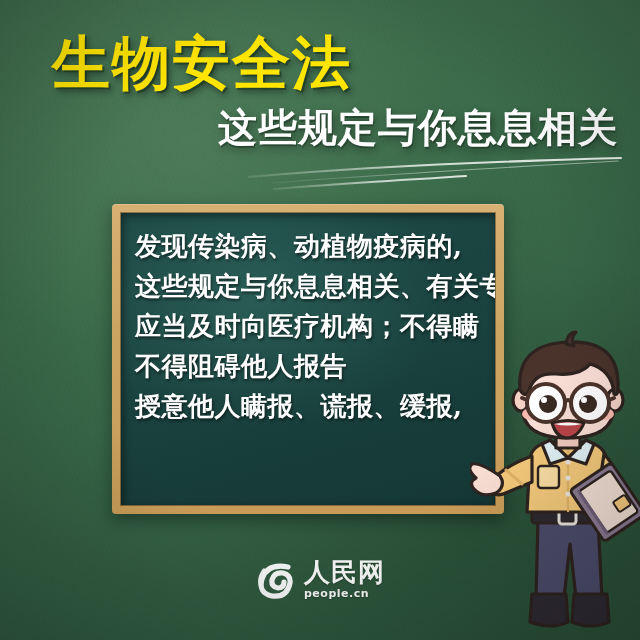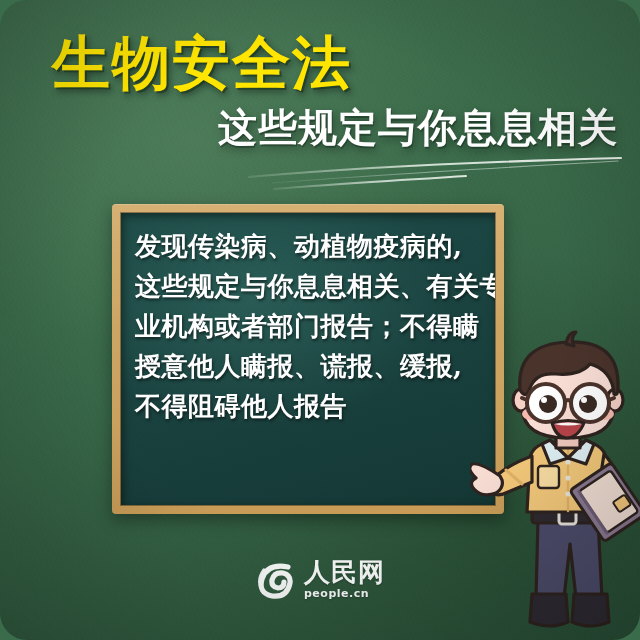--- a/index.html
+++ b/index.html
@@ -7,21 +7,20 @@
     width:640px;height:640px;overflow:hidden;
     font-family:"Liberation Serif","DejaVu Serif",serif;
     background:#3a6b4a;
   }
   #poster{
     position:relative;width:640px;height:640px;overflow:hidden;
     background:
       radial-gradient(ellipse 70% 55% at 30% 22%, rgba(90,135,100,.55) 0%, rgba(90,135,100,0) 62%),
       radial-gradient(ellipse 80% 60% at 78% 78%, rgba(30,62,40,.45) 0%, rgba(30,62,40,0) 65%),
       linear-gradient(160deg,#3f6e4d 0%,#3a6a49 38%,#335f43 70%,#2c543b 100%);
-    border-radius: 27px;
   }
   
   #noise{
     position:absolute;inset:0;pointer-events:none;opacity:.30;
     background-image:
       repeating-linear-gradient(27deg, rgba(255,255,255,.055) 0 1px, rgba(0,0,0,0) 1px 3px),
       repeating-linear-gradient(118deg, rgba(0,0,0,.05) 0 1px, rgba(0,0,0,0) 1px 4px),
       repeating-linear-gradient(72deg, rgba(255,255,255,.03) 0 1px, rgba(0,0,0,0) 1px 5px);
     mix-blend-mode:overlay;
   }
@@ -135,23 +134,23 @@
     </defs>
     <path d="M249,27 C350,18 470,12 621,8" stroke="url(#swg)" stroke-width="2.1" fill="none" stroke-linecap="round"></path>
     <path d="M272,33 C360,26 460,20 618,11" stroke="url(#swg)" stroke-width="1.1" fill="none" stroke-linecap="round" opacity="0.55"></path>
     <path d="M274,39 C330,34 400,30 466,26" stroke="url(#swg2)" stroke-width="2.0" fill="none" stroke-linecap="round"></path>
   </svg>
 
   <div id="board">
     <div id="board-inner">
       <div class="board-line">发现传染病、动植物疫病的,</div>
       <div class="board-line">这些规定与你息息相关、有关专</div>
-      <div class="board-line">业机构或者部门报告；不得瞒</div>
+      <div class="board-line">应当及时向医疗机构；不得瞒</div>
+      <div class="board-line">不得阻碍他人报告</div>
       <div class="board-line">授意他人瞒报、谎报、缓报,</div>
-      <div class="board-line">不得阻碍他人报告</div>
     </div>
   </div>
 
   <svg id="mascot" viewBox="0 0 175 315">
     <g stroke="#2e231f" stroke-width="3.2" stroke-linejoin="round" stroke-linecap="round">
 
       <path d="M68,190 L128,190 L132,268 L106,268 L100,214 L94,268 L66,268 Z" fill="#4c4c6b"></path>
 
       <path d="M62,264 L96,264 L98,292 Q80,300 60,292 Z" fill="#2f2a33"></path>
       <path d="M104,264 L137,264 L139,292 Q120,300 102,292 Z" fill="#2f2a33"></path>

